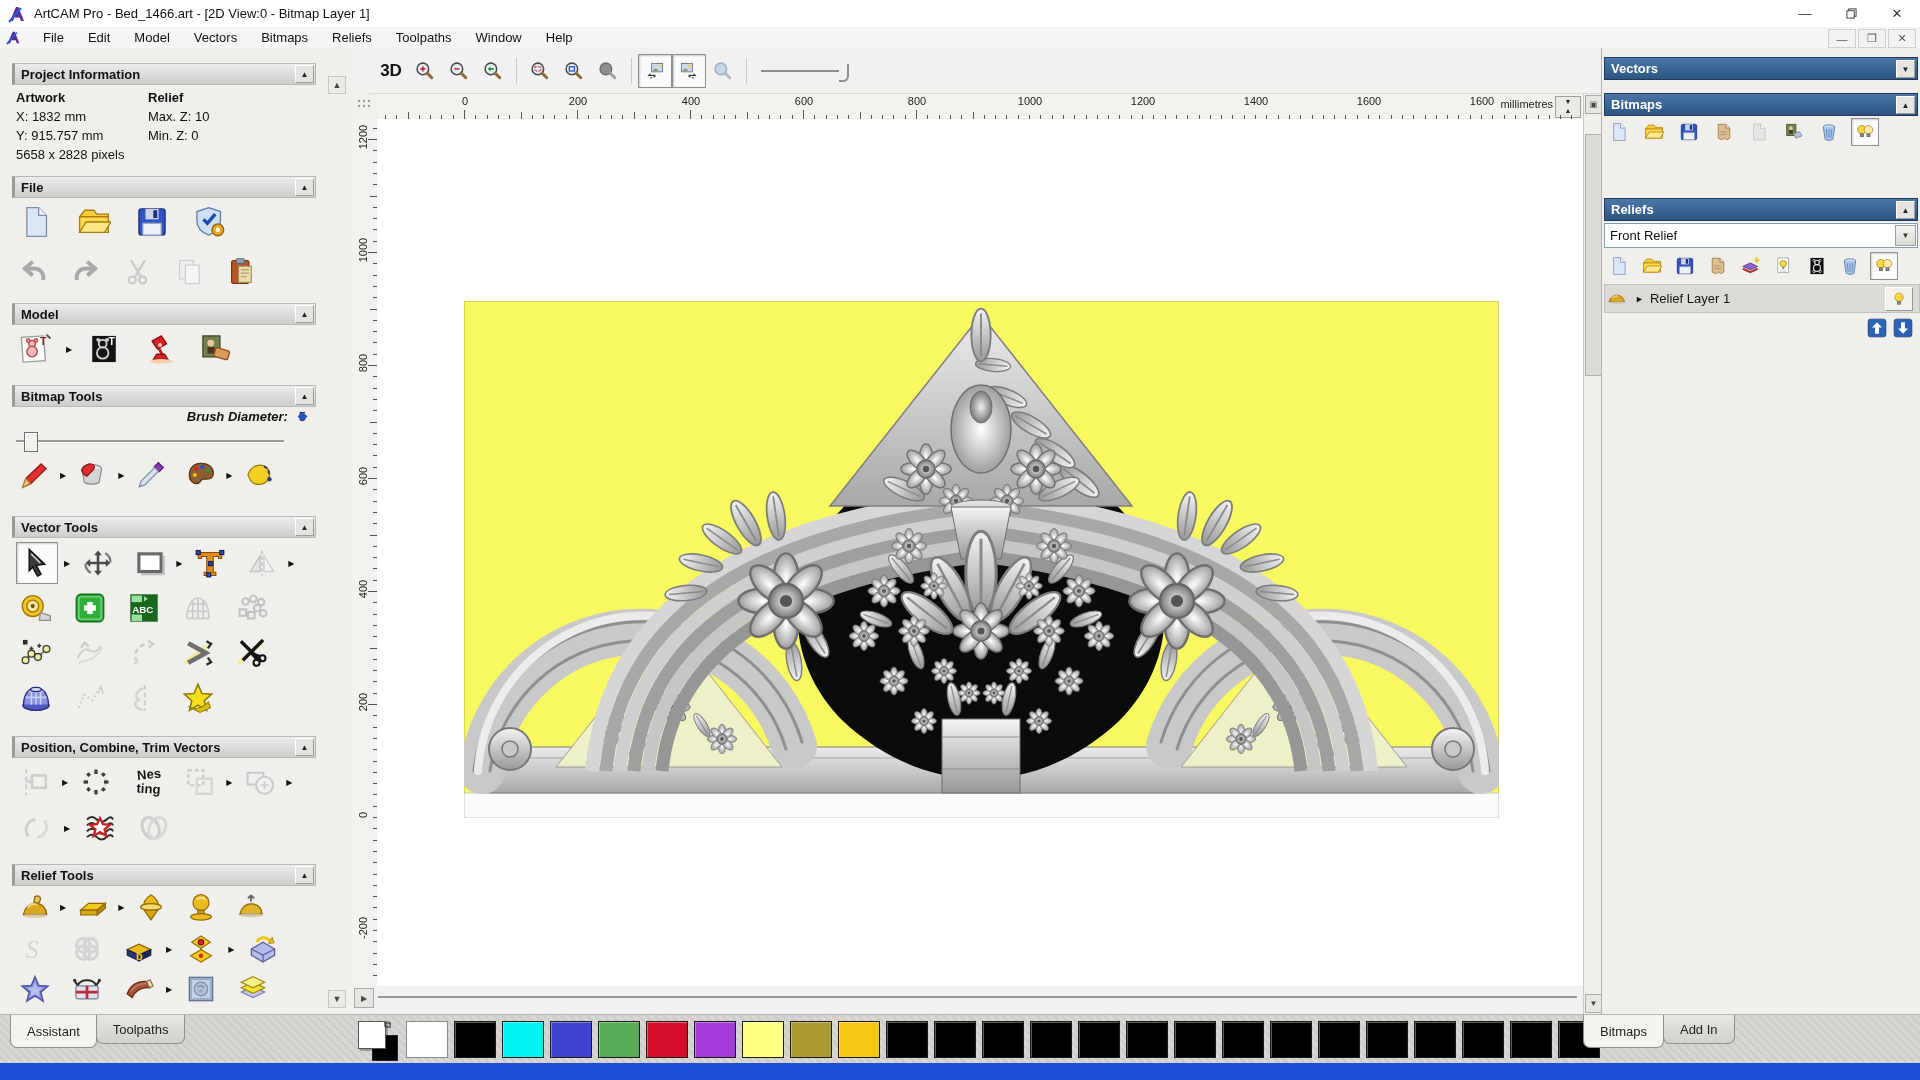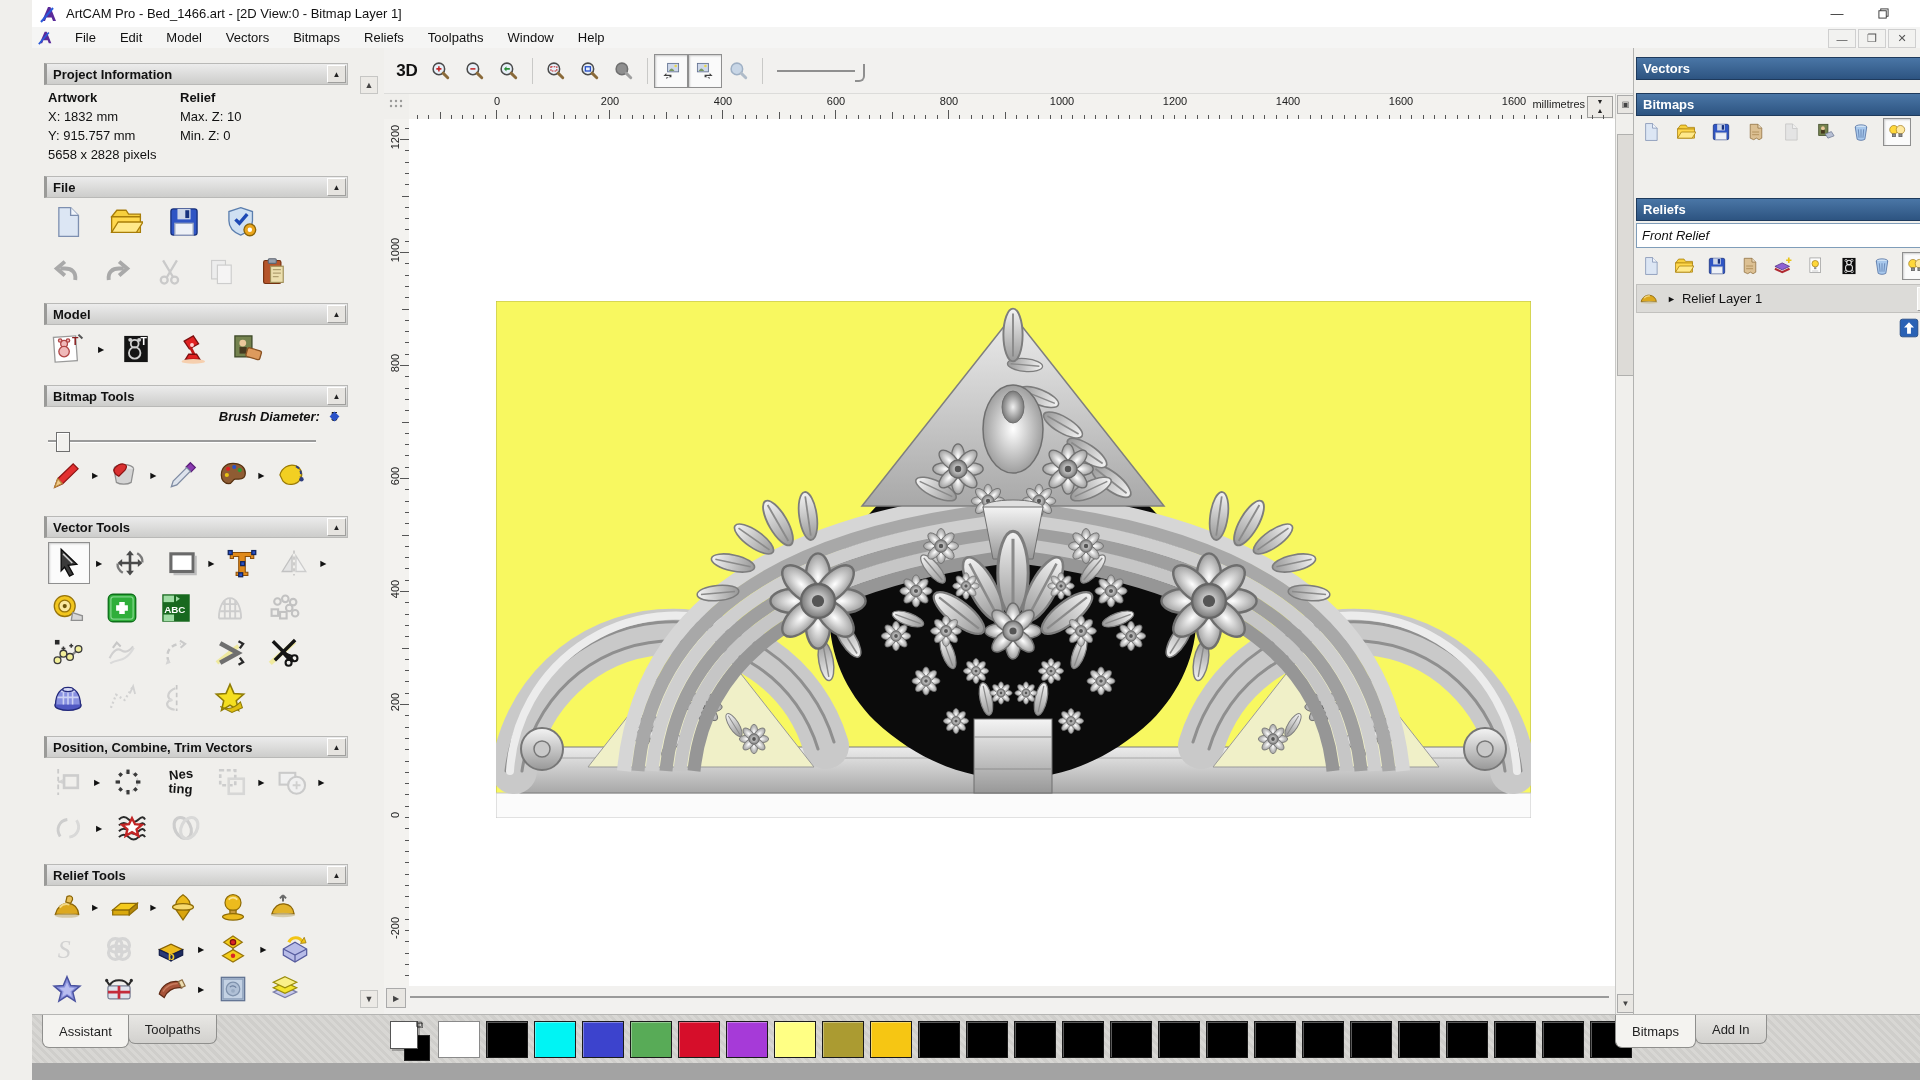--- a/index.html
+++ b/index.html
@@ -1,17 +1,17 @@
 <!DOCTYPE html>
 <html><head>
 <meta charset="utf-8">
 <style>
   html,body{margin:0;padding:0;}
   body{width:1920px;height:1080px;overflow:hidden;font-family:"Liberation Sans",sans-serif;font-size:13px;color:#111;background:#f0efec;-webkit-font-smoothing:antialiased;}
-  #app{position:absolute;inset:0;background:#a3a3a3;margin-left:32px;}
+  #app{position:absolute;inset:0;background:#1d4ed8;}
   
   #titlebar{position:absolute;left:0;top:0;width:1920px;height:27px;background:#ffffff;border-bottom:1px solid #e3e3e3;display:flex;align-items:center;}
   #titlebar .appicon{margin-left:8px;width:18px;height:18px;}
   #title-text{margin-left:8px;font-size:13px;color:#111;}
   .winbtns{position:absolute;right:0;top:0;height:27px;display:flex;}
   .winbtn{width:46px;height:27px;display:flex;align-items:center;justify-content:center;color:#333;font-size:13px;}
   #menubar{position:absolute;left:0;top:27px;width:1920px;height:21px;background:#f5f5f4;border-bottom:1px solid #d8d8d6;display:flex;align-items:center;}
   #menubar .appicon{margin-left:6px;width:15px;height:15px;}
   #menu-items{display:flex;margin-left:10px;}
   .menu-item{padding:2px 12px;color:#111;}
@@ -34,21 +34,21 @@
   .bhead{font-weight:bold;}
   #brush-row{position:absolute;left:16px;top:361px;width:290px;font-style:italic;font-weight:bold;text-align:right;}
   #brush-diamond{position:absolute;right:0;top:4px;width:7px;height:7px;background:#2a52c8;transform:rotate(45deg);}
   #brush-slider{position:absolute;left:16px;top:384px;width:268px;height:18px;}
   #brush-slider .track{position:absolute;left:0;right:0;top:8px;height:2px;background:#9a9a9a;border-bottom:1px solid #fff;}
   #brush-slider .thumb{position:absolute;left:8px;top:0;width:12px;height:18px;background:#f2f1ee;border:1px solid #6f6f6f;box-shadow:inset 1px 1px 0 #fff;}
   #lp-scroll-up,#lp-scroll-dn{position:absolute;right:6px;width:16px;height:16px;font-size:9px;color:#444;display:flex;align-items:center;justify-content:center;background:#eceae6;border:1px solid #c6c6c4;}
   #lp-scroll-up{top:28px;} #lp-scroll-dn{top:942px;}
   
   #center{position:absolute;left:352px;top:48px;width:1249px;height:966px;background:#f2f1ef;}
-  #canvas-toolbar{position:absolute;left:0;top:0;width:1249px;height:46px;background:#f2f1ef;border-bottom:1px solid #dcdcda;display:flex;align-items:center;padding-left:6px;box-sizing:border-box;}
+  #canvas-toolbar{position:absolute;left:16px;top:0;width:1249px;height:46px;background:#f2f1ef;border-bottom:1px solid #dcdcda;display:flex;align-items:center;padding-left:6px;box-sizing:border-box;}
   .tbtn{width:32px;height:32px;display:flex;align-items:center;justify-content:center;border:1px solid transparent;}
   .tbtn.pressed{border:1px solid #8f8f8f;background:#fafafa;box-shadow:inset 1px 1px 2px rgba(0,0,0,.2);}
   .tsep{width:1px;height:26px;background:#c9c9c7;margin:0 6px;}
   #btn-3d{font-weight:bold;font-size:17px;color:#111;}
   #tb-slider{position:relative;width:92px;height:26px;margin-left:8px;}
   #tb-slider .line{position:absolute;left:0;top:12px;width:78px;height:2px;background:#8f8f8f;}
   #tb-slider .hook{position:absolute;right:4px;top:6px;width:8px;height:16px;border-right:2px solid #8f8f8f;border-bottom:2px solid #8f8f8f;border-radius:0 0 6px 0;}
   #ruler-corner{position:absolute;left:0;top:46px;width:25px;height:25px;background:#f0efec;border-right:1px solid #b5b5b3;border-bottom:1px solid #b5b5b3;}
   #hruler{position:absolute;left:25px;top:46px;width:1206px;height:25px;background:#f3f2ef;border-bottom:1px solid #b5b5b3;overflow:hidden;}
   #vruler{position:absolute;left:0;top:71px;width:25px;height:867px;background:#f3f2ef;border-right:1px solid #b5b5b3;overflow:hidden;}
@@ -66,21 +66,21 @@
   #hscroll .sbtn{position:absolute;left:2px;top:2px;width:18px;height:18px;background:#e8e6e2;border:1px solid #aaa;font-size:8px;display:flex;align-items:center;justify-content:center;color:#444;}
   #hscroll .track{position:absolute;left:26px;right:6px;top:10px;height:2px;background:#9a9a9a;}
   
   #right-panel{position:absolute;left:1601px;top:48px;width:319px;height:966px;background:#f0efec;border-left:1px solid #b2b2b0;overflow:hidden;}
   .rheader{position:absolute;left:2px;width:312px;height:21px;background:linear-gradient(#4a76a6,#2d5481);border:1px solid #1e3a5c;display:flex;align-items:center;color:#fff;font-weight:bold;}
   .rheader span{margin-left:6px;}
   .rheader .rollbtn{top:2px;right:2px;}
   .rtoolbar{position:absolute;left:4px;display:flex;align-items:center;gap:9px;}
   .layer-row{position:absolute;left:2px;width:314px;height:27px;background:#dcdbd8;border:1px solid #c2c1be;display:flex;align-items:center;gap:6px;}
   #relief-combo{position:absolute;left:2px;width:312px;height:23px;background:#fff;border:1px solid #7f9db9;display:flex;align-items:center;}
-  #relief-combo .val{margin-left:5px;font-style:italic;}
+  #relief-combo .val{margin-left:5px;}
   #relief-combo .drop{position:absolute;right:1px;top:1px;width:19px;height:19px;background:linear-gradient(#f4f4f2,#d9d8d4);border:1px solid #9f9f9d;font-size:8px;display:flex;align-items:center;justify-content:center;color:#333;}
   .bulbbtn{position:absolute;right:6px;top:2px;width:26px;height:22px;background:#f2f1ee;border:1px solid #9a9a98;border-top-color:#fff;border-left-color:#fff;display:flex;align-items:center;justify-content:center;}
   #layer-arrows{position:absolute;right:8px;display:flex;gap:6px;}
   .expander-tri{font-size:9px;color:#111;}
   
   #bottom-strip{position:absolute;left:0;top:1014px;width:1920px;height:48px;background:repeating-linear-gradient(45deg,#d8d7d4 0 3px,#cfcecb 3px 6px);border-top:1px solid #b5b5b3;}
   .tabset{position:absolute;top:0;display:flex;}
   .tab{height:28px;padding:0 16px;display:flex;align-items:center;background:linear-gradient(#e8e7e4,#d2d1ce);border:1px solid #8f8f8d;border-top:none;border-radius:0 0 7px 7px;margin-right:-1px;color:#222;}
   .tab.active{background:#f4f3f0;height:32px;z-index:2;}
   #left-tabs{left:10px;text-align:center;} #right-tabs{left:1583px;}

